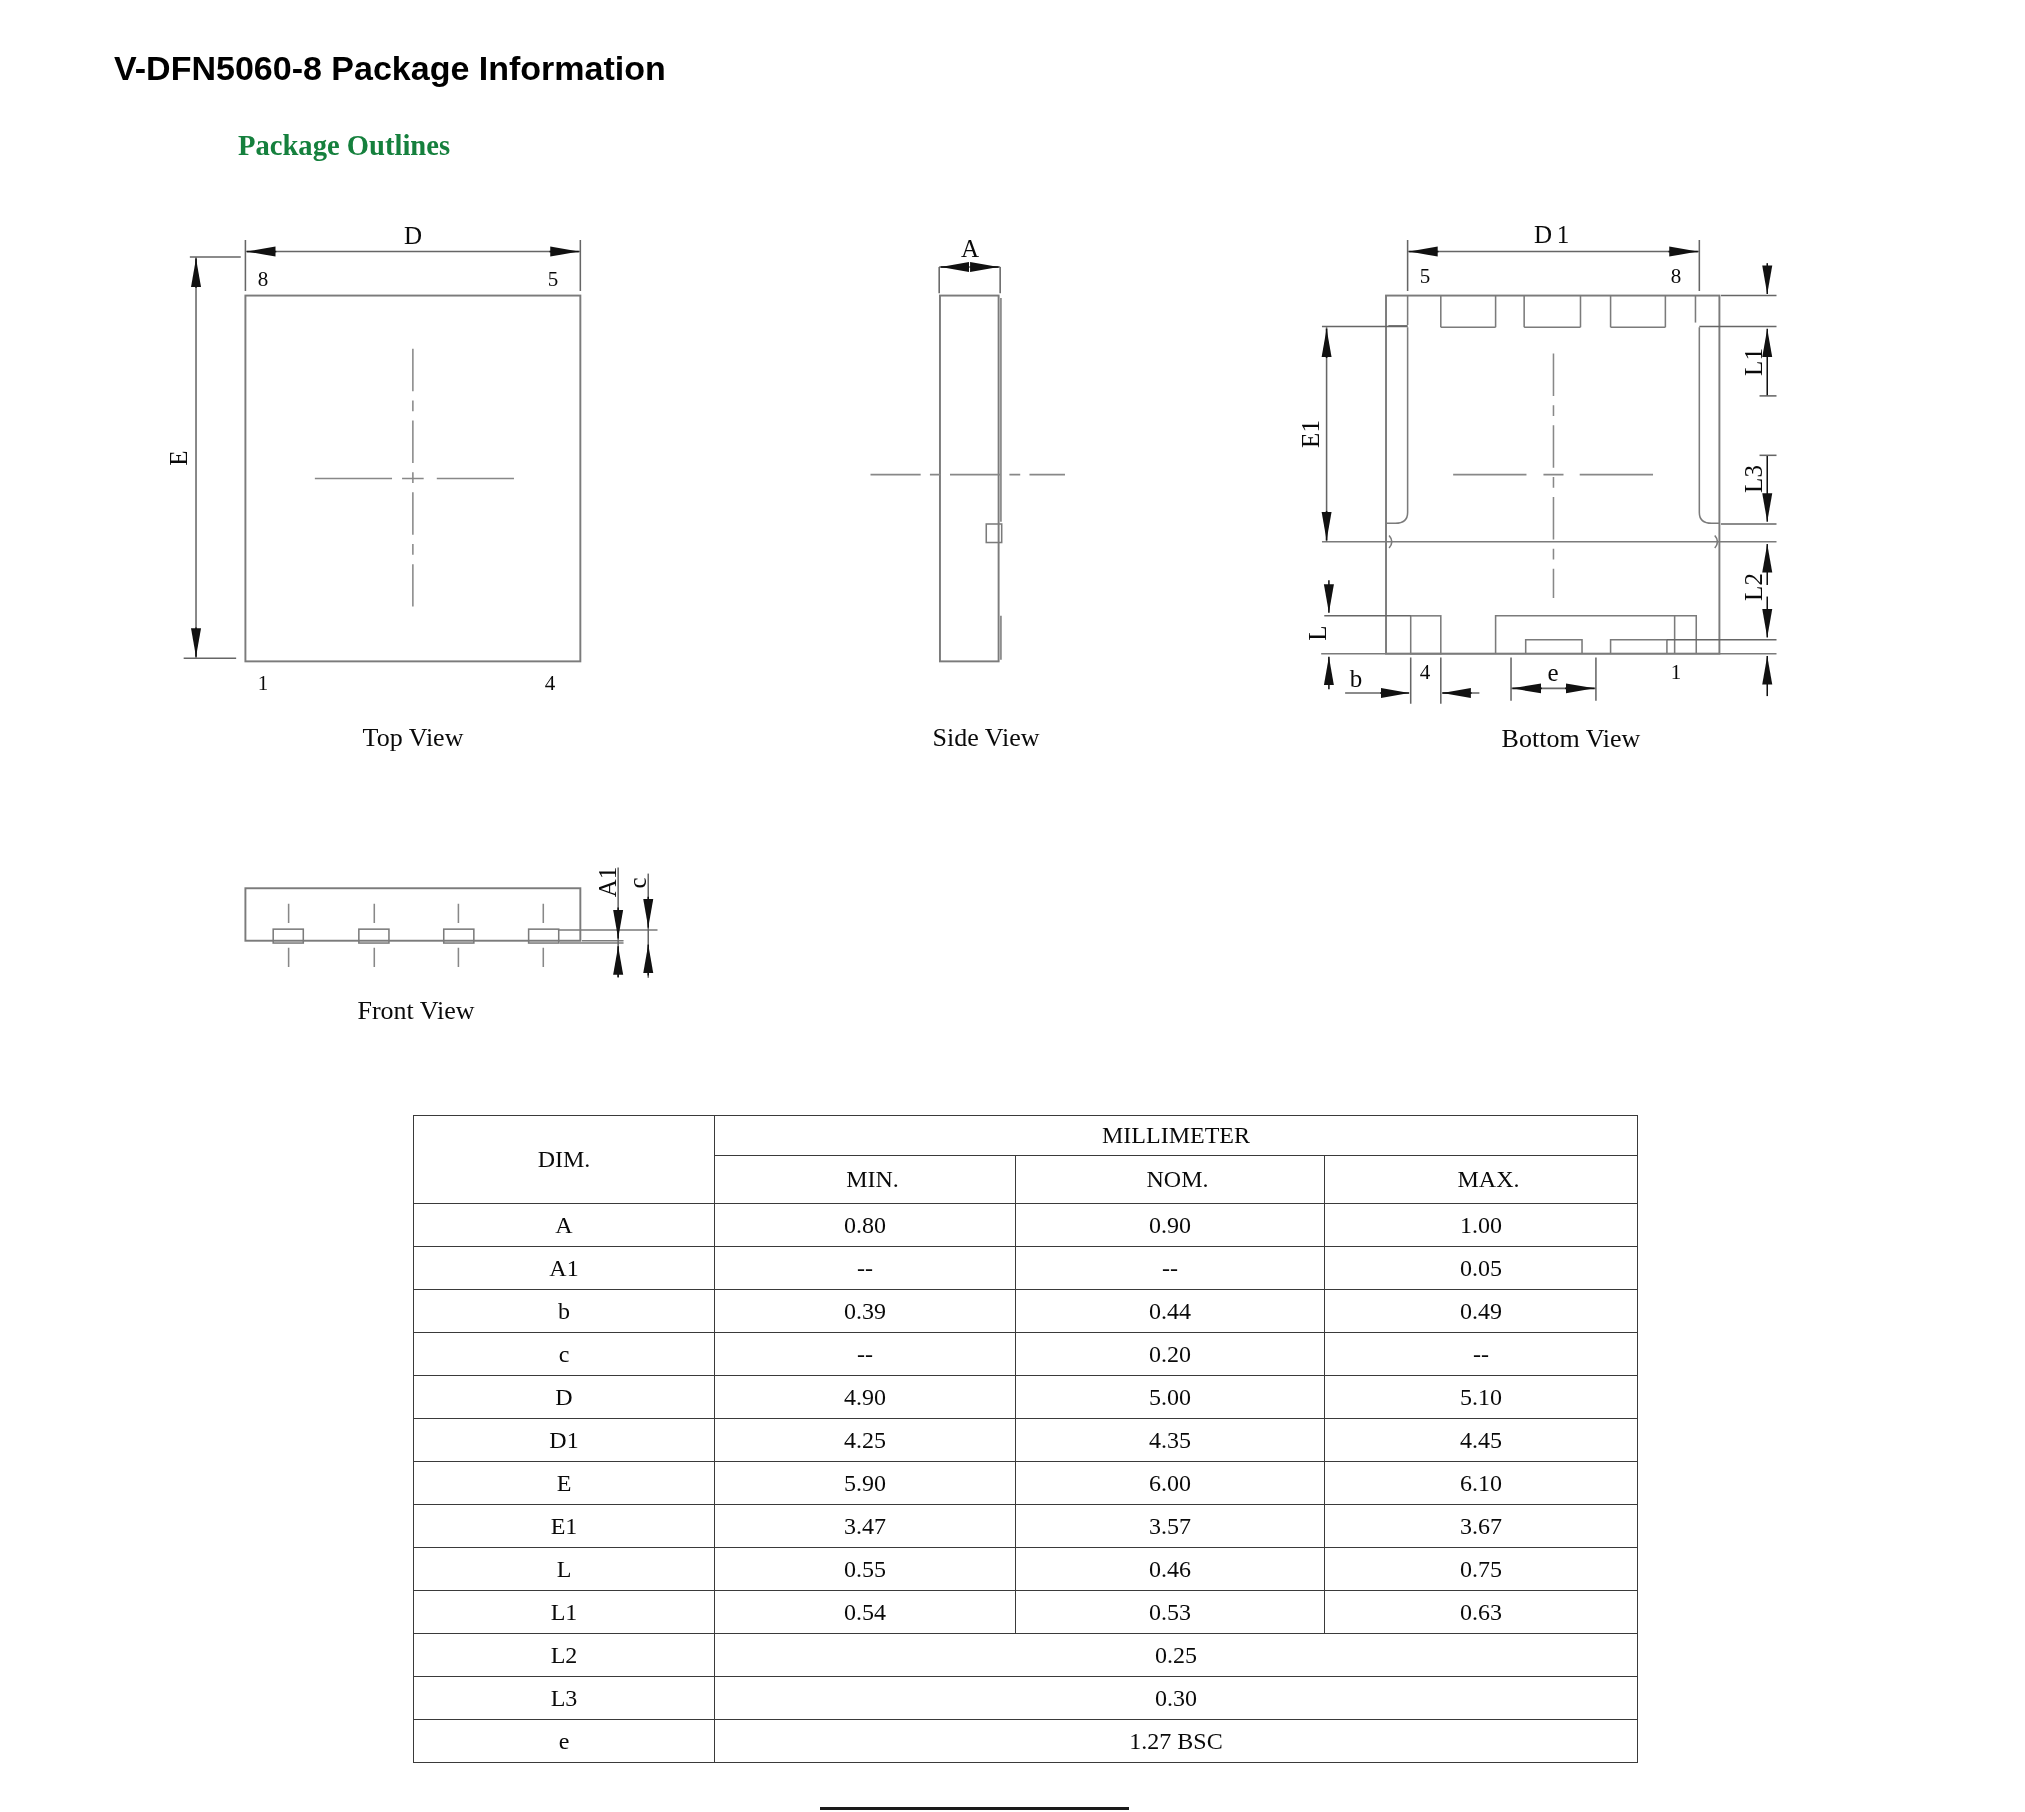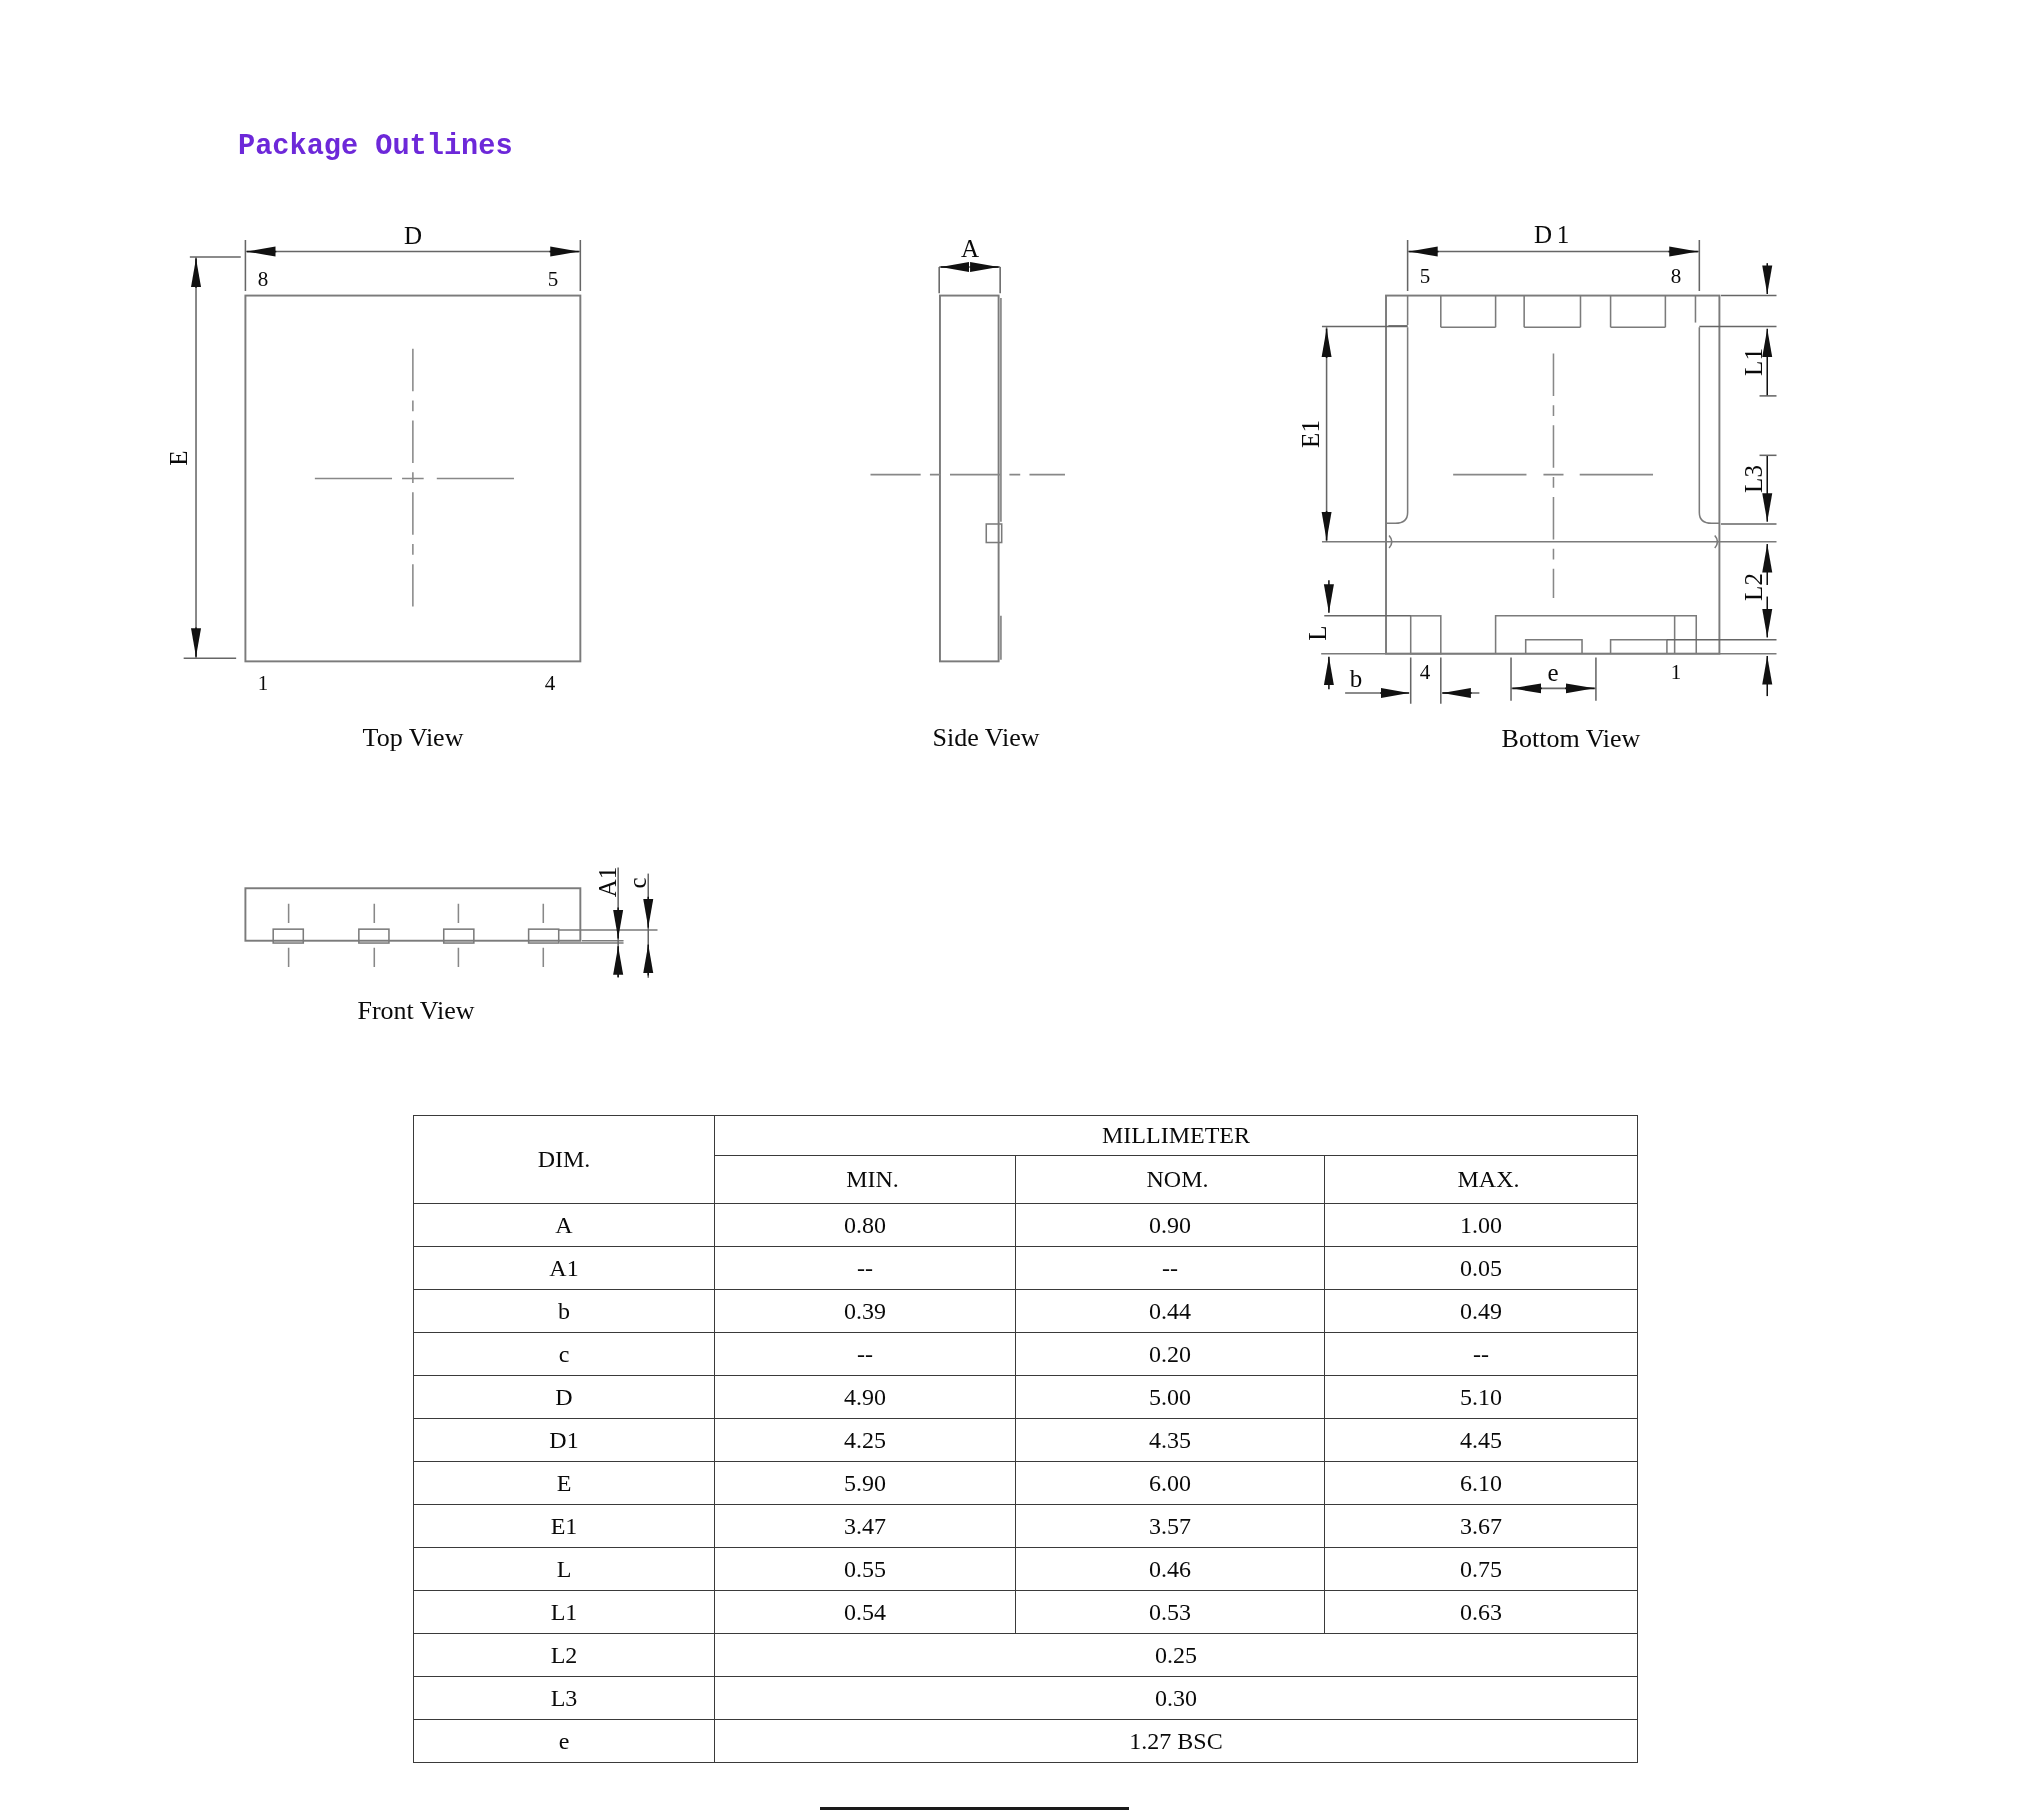--- a/index.html
+++ b/index.html
@@ -6,37 +6,38 @@
   #page{position:relative;width:2025px;height:1812px;background:#ffffff;overflow:hidden;
         font-family:"Liberation Serif",serif;color:#111;}
   #drawing-svg{position:absolute;left:0;top:0;width:2025px;height:1812px;pointer-events:none;}
   .lbl{position:absolute;transform:translate(-50%,-50%);font-family:"Liberation Serif",serif;
        font-size:25px;color:#0a0a0a;white-space:nowrap;line-height:1;}
   .lbl.rot{transform:translate(-50%,-50%) rotate(-90deg);}
   .lbl.pin{font-size:21px;}
   .lbl.caption{font-size:26px;}
   #page-title{position:absolute;left:114px;top:49px;font-family:"Liberation Sans",sans-serif;
        font-weight:bold;font-size:34px;color:#000;}
-  #page-subtitle{position:absolute;left:238px;top:130px;font-family:Liberation Mono, monospace;
-       font-weight:bold;font-size:28.6px;color:#6d28d9;}
+  #page-subtitle{position:absolute;left:238px;top:130px;font-family:Liberation Serif, serif;
+       font-weight:bold;font-size:28.6px;color:#15803d;}
   #dim-table{position:absolute;left:413px;top:1115px;width:1224px;border-collapse:collapse;
        table-layout:fixed;font-size:24px;color:#0a0a0a;}
   #dim-table td,#dim-table th{border:1.5px solid #3a3a3a;text-align:center;vertical-align:middle;
        padding:0;font-weight:normal;overflow:hidden;margin-top:12px;}
   #dim-table col.c0{width:301px;} #dim-table col.c1{width:301px;}
   #dim-table col.c2{width:309px;} #dim-table col.c3{width:313px;}
   #dim-table tr.h1 td{height:39px;} #dim-table tr.h2 td{height:47px;padding-left:15px;}
   #dim-table tr.r td{height:42px;}
   #footer-rule{position:absolute;left:820px;top:1807px;width:309px;height:3.1px;background:#1a1a1a;}
 </style>
 </head>
 <body>
 
 <div id="page">
 
+  <div id="page-title">V-DFN5060-8 Package Information</div>
   <div id="page-subtitle">Package Outlines</div>
 
   <svg id="drawing-svg" viewBox="0 0 2624 2348" xmlns="http://www.w3.org/2000/svg">
     <defs>
       <marker id="ah" markerUnits="userSpaceOnUse" markerWidth="40" markerHeight="16" refX="37" refY="8" orient="auto">
         <path d="M0,1.5 L37,8 L0,14.5 Z" fill="#111"></path>
       </marker>
     </defs>
 
     <g fill="none">

